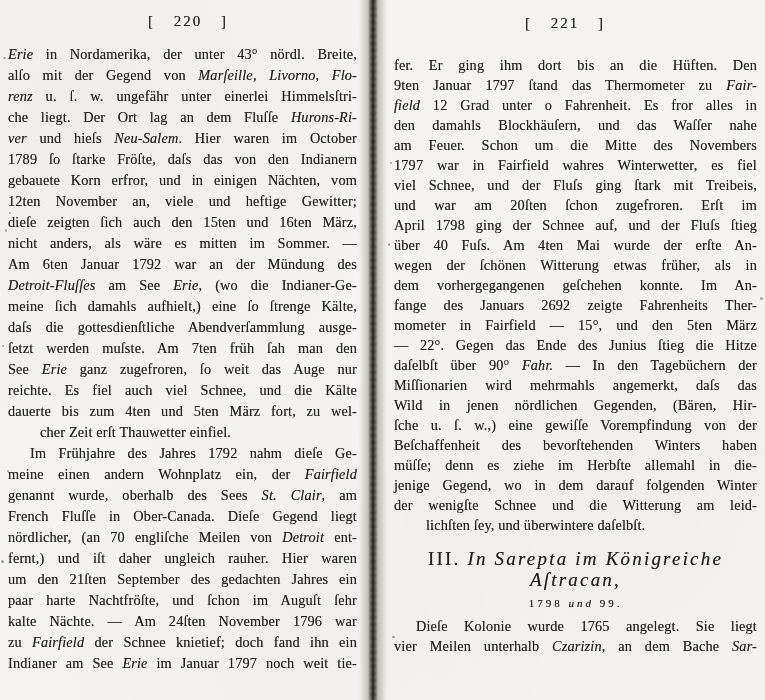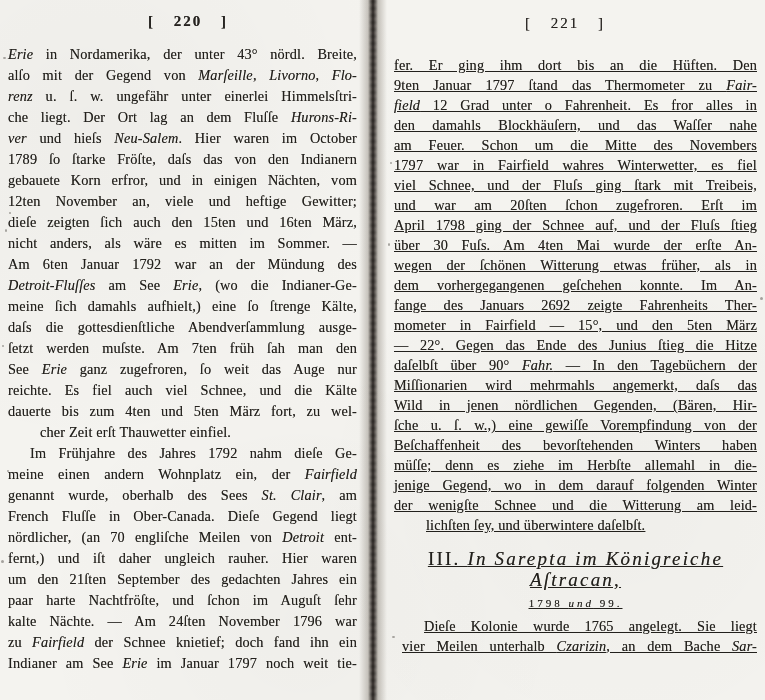--- a/index.html
+++ b/index.html
@@ -16,24 +16,24 @@
       radial-gradient(circle at 90px 120px, rgba(0,0,0,0.025), transparent 38%),
       radial-gradient(circle at 620px 500px, rgba(0,0,0,0.02), transparent 40%),
       radial-gradient(circle at 300px 620px, rgba(0,0,0,0.02), transparent 35%);
   }
   .page{position:absolute;}
   .page-header{
     position:absolute;text-align:center;font-size:15px;
     letter-spacing:2px;word-spacing:13px;color:#262320;
     text-shadow:0 0 0.6px rgba(30,25,20,0.55);
   }
-  #hdr-left{left:8px;top:13px;width:360px;font-weight:bold;}
+  #hdr-left{left:8px;top:13px;width:360px;}
   #hdr-right{left:394px;top:15px;width:342px;}
   #page-left{left:8px;top:44px;width:349px;}
-  #page-right{left:394px;top:55px;width:363px;text-decoration:underline;}
+  #page-right{left:394px;top:55px;width:363px;}
   .line{
     text-align:justify;text-align-last:justify;
     font-size:14.3px;letter-spacing:0.15px;
     white-space:normal;overflow:visible;
     text-shadow:0 0 0.6px rgba(30,25,20,0.5);
   }
   #page-left .line{line-height:21px;}
   #page-right .line{line-height:20px;}
   .line.end{text-align-last:left;margin-left:32px;}
   .line.indent{text-indent:22px;}
@@ -41,21 +41,21 @@
     margin-top:13px;line-height:21px;text-align:center;
     font-size:19px;letter-spacing:2.2px;
     text-shadow:0 0 0.6px rgba(30,25,20,0.5);
   }
   .section-head2{
     margin-top:3px;line-height:21px;text-align:center;
     font-size:11px;letter-spacing:3px;
     text-shadow:0 0 0.6px rgba(30,25,20,0.5);
   }
   .after-lines{margin-top:2px;}
-  .after-lines .line{line-height:22px;margin-left:8px;}
+  .after-lines .line{line-height:22px;}
   
   #gutter{
     position:absolute;left:359px;top:0;width:28px;height:700px;
     background:linear-gradient(to right,
       rgba(244,243,239,0) 0%,
       rgba(95,85,72,0.30) 32%,
       rgba(34,28,24,0.92) 50%,
       rgba(95,85,72,0.32) 68%,
       rgba(244,243,239,0) 100%);
   }
@@ -112,21 +112,21 @@
   <div>
       <div class="line">fer. Er ging ihm dort bis an die Hüften. Den</div>
       <div class="line">9ten Januar 1797 ſtand das Thermometer zu <i>Fair-</i></div>
       <div class="line"><i>field</i> 12 Grad unter o Fahrenheit. Es fror alles in</div>
       <div class="line">den damahls Blockhäuſern, und das Waſſer nahe</div>
       <div class="line">am Feuer. Schon um die Mitte des Novembers</div>
       <div class="line">1797 war in Fairfield wahres Winterwetter, es fiel</div>
       <div class="line">viel Schnee, und der Fluſs ging ſtark mit Treibeis,</div>
       <div class="line">und war am 20ſten ſchon zugefroren. Erſt im</div>
       <div class="line">April 1798 ging der Schnee auf, und der Fluſs ſtieg</div>
-      <div class="line">über 30 Fuſs. Am 4ten Mai wurde der erſte An-</div>
+      <div class="line">über 40 Fuſs. Am 4ten Mai wurde der erſte An-</div>
       <div class="line">wegen der ſchönen Witterung etwas früher, als in</div>
       <div class="line">dem vorhergegangenen geſchehen konnte. Im An-</div>
       <div class="line">fange des Januars 2692 zeigte Fahrenheits Ther-</div>
       <div class="line">mometer in Fairfield — 15°, und den 5ten März</div>
       <div class="line">— 22°. Gegen das Ende des Junius ſtieg die Hitze</div>
       <div class="line">daſelbſt über 90° <i>Fahr.</i> — In den Tagebüchern der</div>
       <div class="line">Miſſionarien wird mehrmahls angemerkt, daſs das</div>
       <div class="line">Wild in jenen nördlichen Gegenden, (Bären, Hir-</div>
       <div class="line">ſche u. ſ. w.,) eine gewiſſe Vorempfindung von der</div>
       <div class="line">Beſchaffenheit des bevorſtehenden Winters haben</div>

